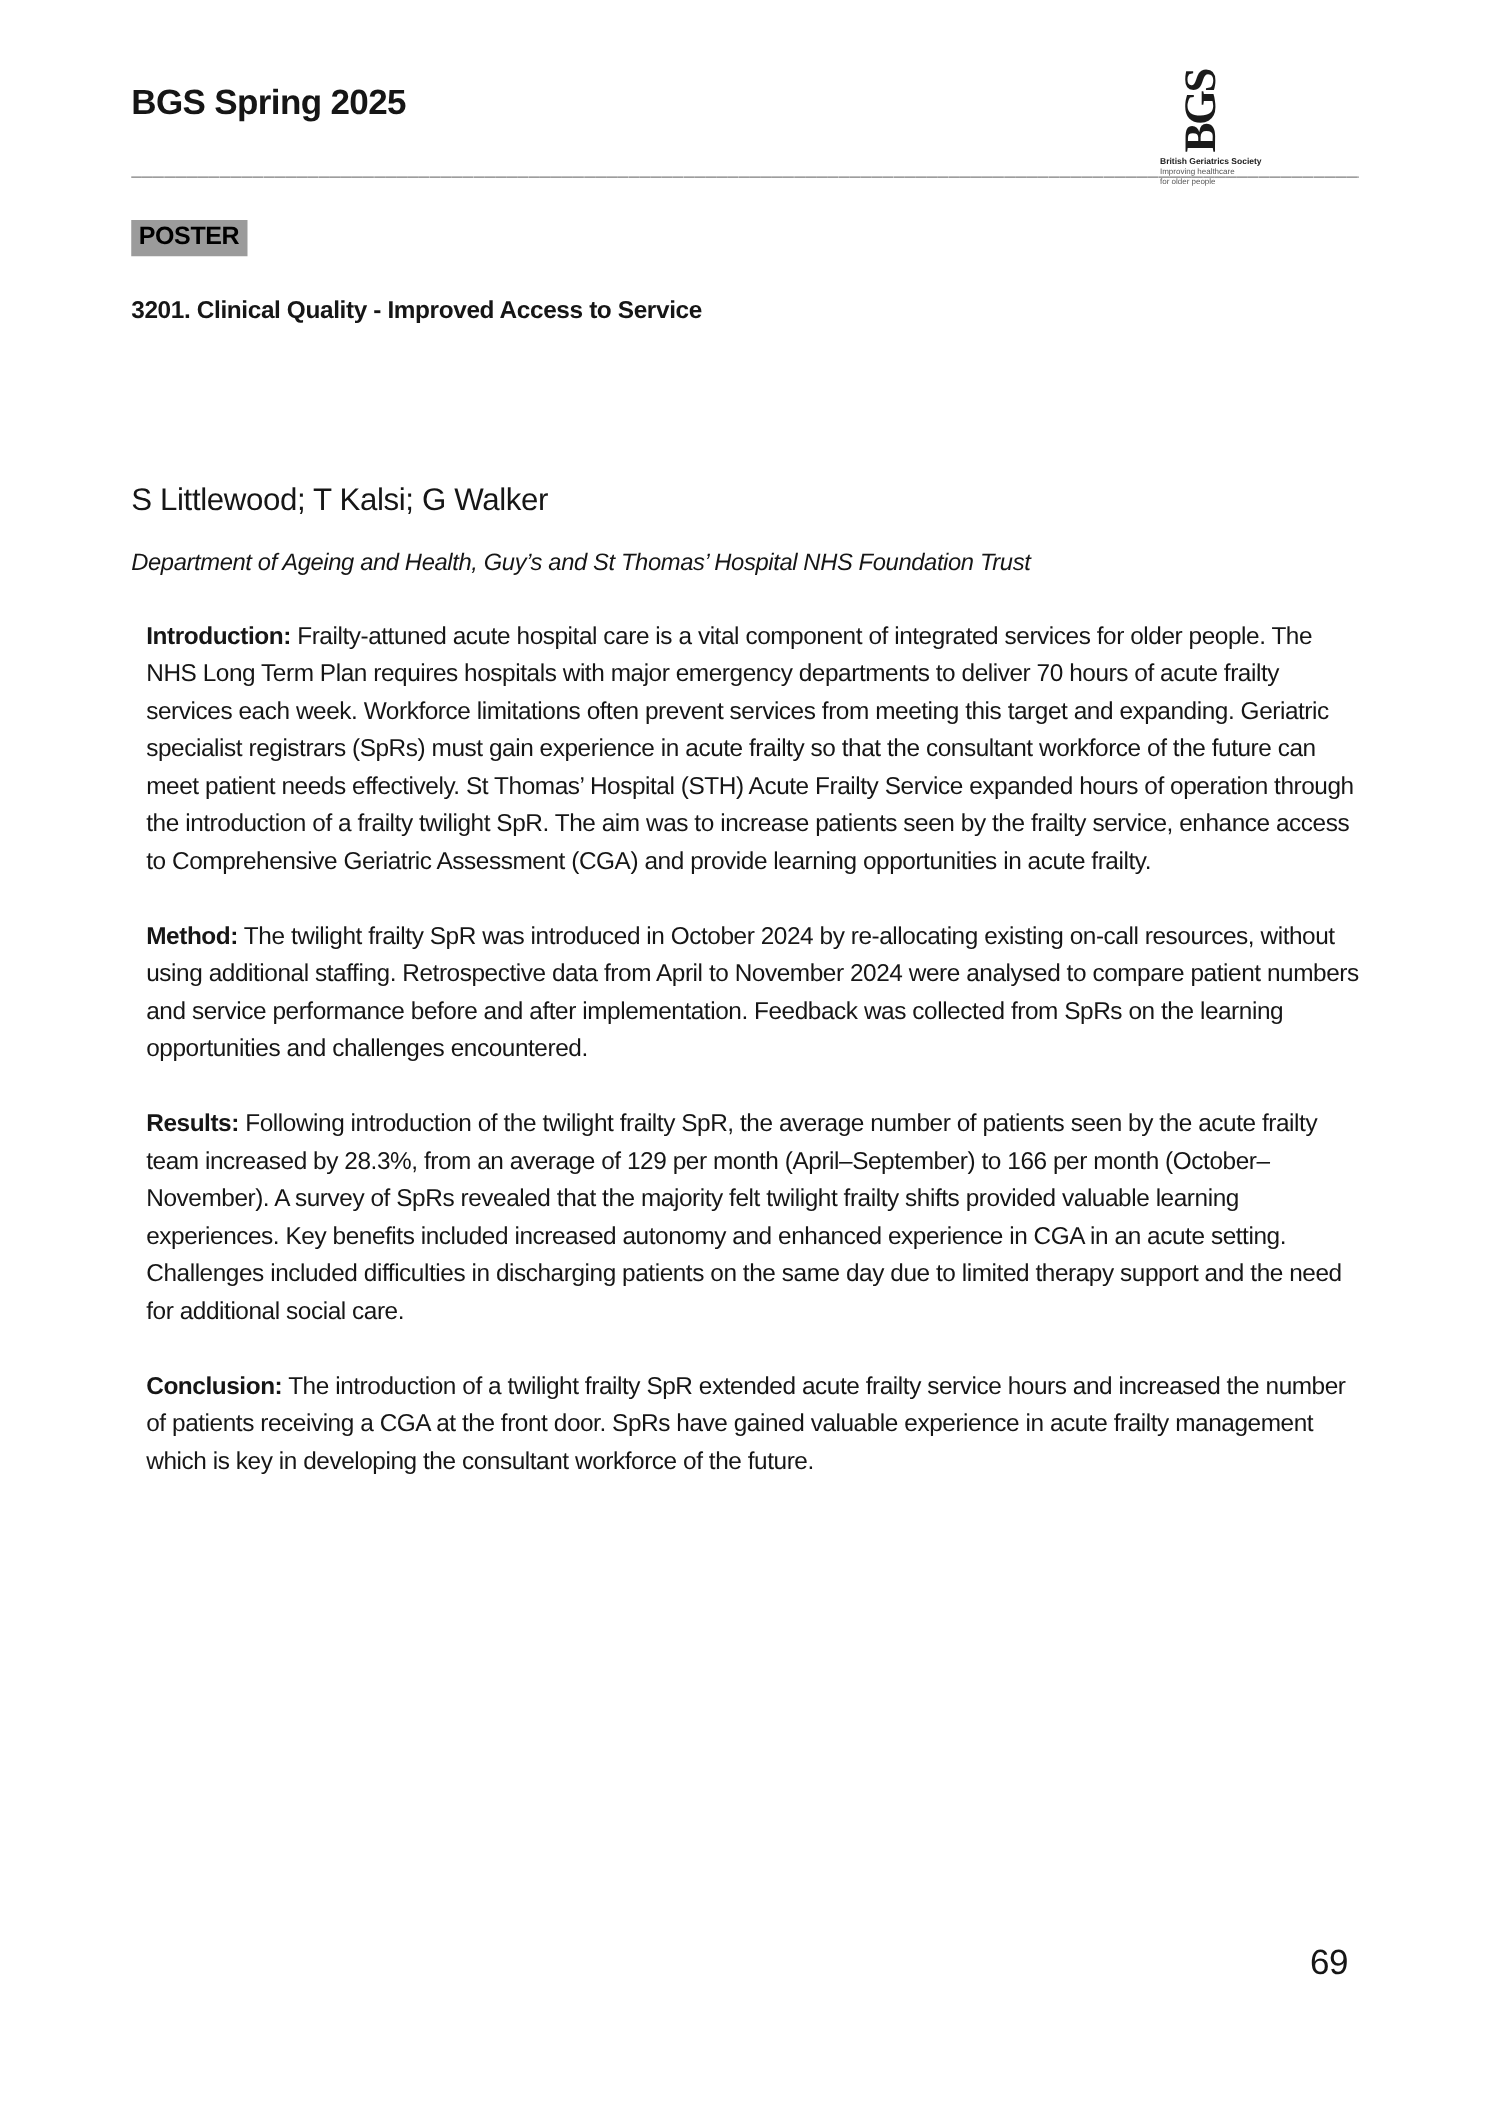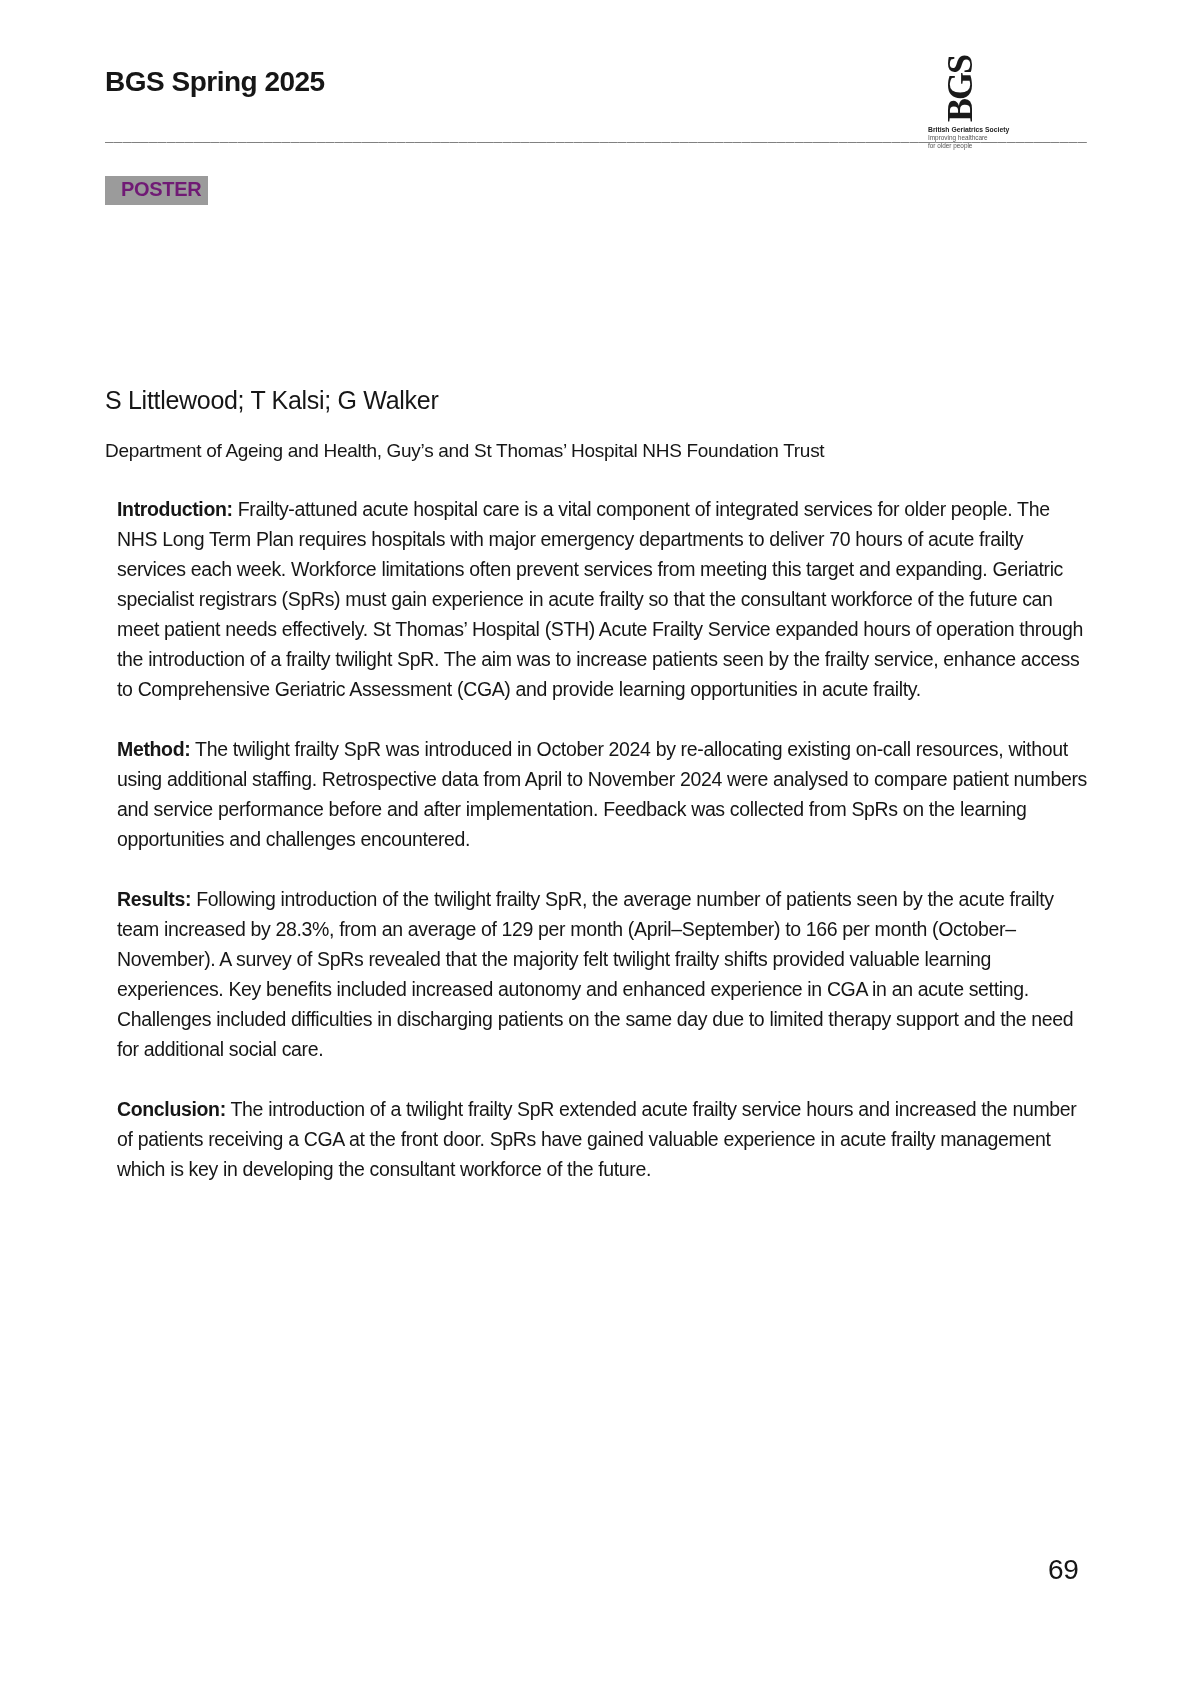--- a/index.html
+++ b/index.html
@@ -74,25 +74,25 @@
     color: #7a7a7a;
     font-size: 15px;
     letter-spacing: 0.5px;
   }
   .poster-badge {
     position: absolute;
     left: 105px;
     top: 176px;
     display: inline-block;
     background: #9b9b9b;
-    color: #701a75;
+    color: #000000;
     font-weight: bold;
     font-size: 20px;
     letter-spacing: -0.3px;
-    padding: 2px 7px 4px 16px;
+    padding: 2px 7px 4px 6px;
   }
   .session-heading {
     position: absolute;
     left: 105px;
     top: 237px;
     font-size: 19.5px;
     font-weight: bold;
     letter-spacing: -0.3px;
   }
   .abstract-title {
@@ -111,20 +111,21 @@
     top: 386px;
     font-size: 25px;
     letter-spacing: -0.3px;
   }
   .affiliation {
     position: absolute;
     left: 105px;
     top: 440px;
     width: 982px;
     font-size: 19px;
+    font-style: italic;
     letter-spacing: -0.3px;
   }
   .body-copy {
     position: absolute;
     left: 105px;
     top: 494px;
     width: 984px;
   }
   .body-copy p {
     margin: 0 0 30px 12px;
@@ -156,20 +157,21 @@
       <div class="logo-name">British Geriatrics Society</div>
       <div class="logo-tagline">Improving healthcare</div>
       <div class="logo-tagline">for older people</div>
     </div>
   </div>
 
   <div class="divider">__________________________________________________________________________________________________________________________________________</div>
 
   <span class="poster-badge">POSTER</span>
 
+  <div class="session-heading">3201. Clinical Quality - Improved Access to Service</div>
 
 
   <div class="authors">S Littlewood; T Kalsi; G Walker</div>
 
   <div class="affiliation">Department of Ageing and Health, Guy’s and St Thomas’ Hospital NHS Foundation Trust</div>
 
   <div class="body-copy">
     <p><strong>Introduction:</strong><span> Frailty-attuned acute hospital care is a vital component of integrated services for older people. The NHS Long Term Plan requires hospitals with major emergency departments to deliver 70 hours of acute frailty services each week. Workforce limitations often prevent services from meeting this target and expanding. Geriatric specialist registrars (SpRs) must gain experience in acute frailty so that the consultant workforce of the future can meet patient needs effectively. St Thomas’ Hospital (STH) Acute Frailty Service expanded hours of operation through the introduction of a frailty twilight SpR. The aim was to increase patients seen by the frailty service, enhance access to Comprehensive Geriatric Assessment (CGA) and provide learning opportunities in acute frailty.</span></p>
 
     <p><strong>Method:</strong><span> The twilight frailty SpR was introduced in October 2024 by re-allocating existing on-call resources, without using additional staffing. Retrospective data from April to November 2024 were analysed to compare patient numbers and service performance before and after implementation. Feedback was collected from SpRs on the learning opportunities and challenges encountered.</span></p>

